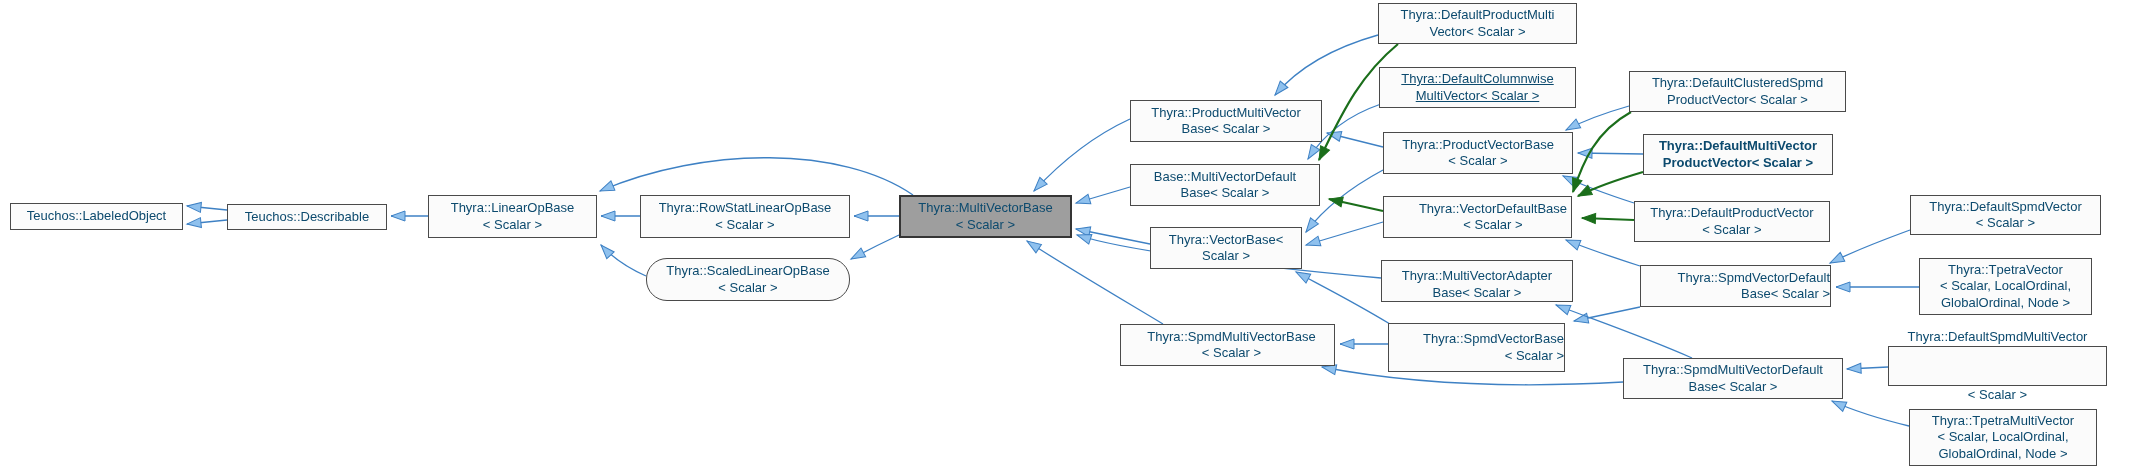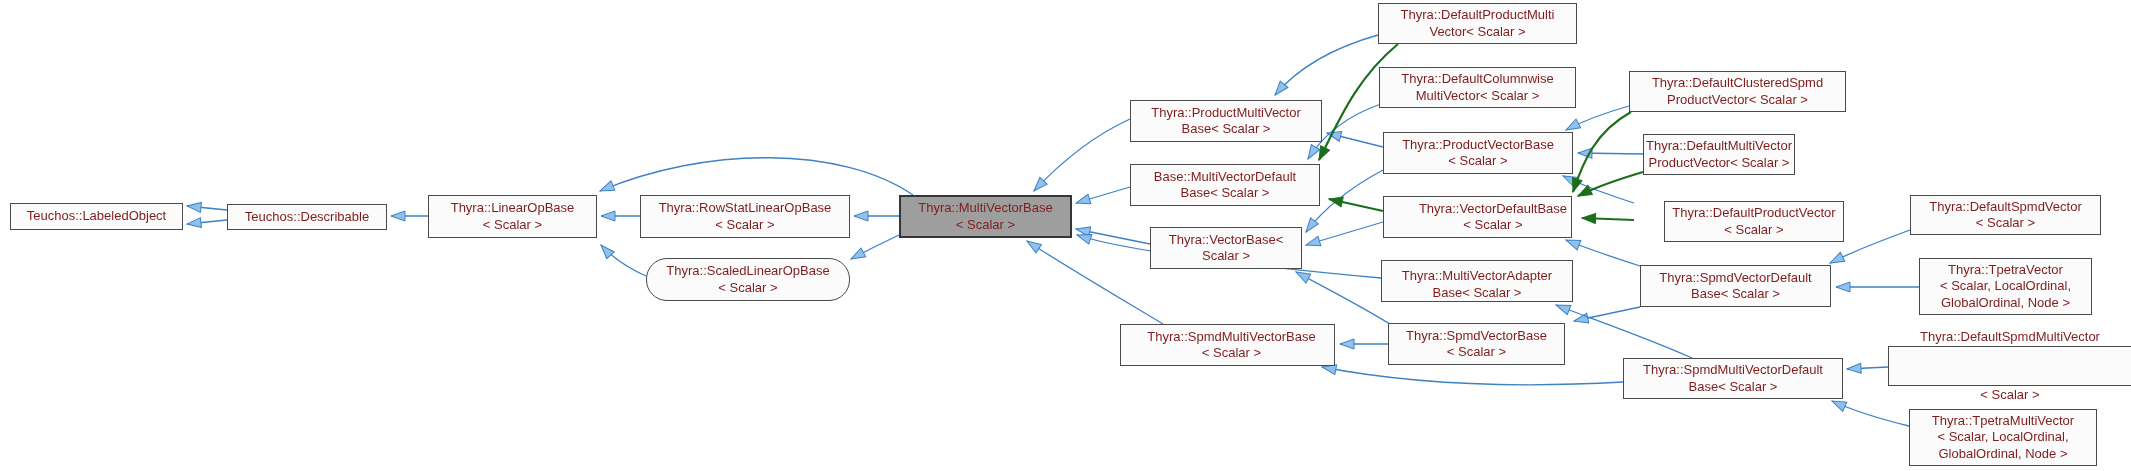--- a/index.html
+++ b/index.html
@@ -13,21 +13,21 @@
   #edges{position:absolute;left:0;top:0;width:2131px;height:471px;pointer-events:none;}
   .edge{fill:none;}
   .edge-public{stroke:#3E81C4;stroke-width:1.3px;}
   .edge-protected{stroke:#1B6E1B;stroke-width:2.2px;}
   .node{
     position:absolute;
     box-sizing:border-box;
     display:flex;flex-direction:column;align-items:center;justify-content:center;
     background:#FBFBFB;
     border:1px solid #4A4A4A;
-    color:#7f1d1d;
+    color:#0c4a6e;
     font-size:13px;line-height:16.5px;
     text-align:center;white-space:nowrap;
     cursor:pointer;
   }
   .node.hl{
     background:#9E9E9E;
     border:2px solid #353535;
     cursor:default;
   }
   .node span{display:block;}
@@ -118,70 +118,70 @@
         <span>Scalar &gt;</span>
       </div>
       <div class="node" style="left: 1120px; top: 324px; width: 215px; height: 42px; padding-left: 8px;">
         <span>Thyra::SpmdMultiVectorBase</span>
         <span>&lt; Scalar &gt;</span>
       </div>
       <div class="node" style="left: 1378px; top: 3px; width: 199px; height: 41px;">
         <span>Thyra::DefaultProductMulti</span>
         <span>Vector&lt; Scalar &gt;</span>
       </div>
-      <div class="node" style="left: 1379px; top: 67px; width: 197px; height: 41px;">
+      <div class="node" style="left: 1379px; top: 67px; width: 197px; height: 41px; text-decoration: underline;">
         <span>Thyra::DefaultColumnwise</span>
         <span>MultiVector&lt; Scalar &gt;</span>
       </div>
       <div class="node" style="left: 1383px; top: 132px; width: 190px; height: 42px;">
         <span>Thyra::ProductVectorBase</span>
         <span>&lt; Scalar &gt;</span>
       </div>
       <div class="node" style="left: 1383px; top: 196px; width: 189px; height: 42px; padding-left: 31px;">
         <span>Thyra::VectorDefaultBase</span>
         <span>&lt; Scalar &gt;</span>
       </div>
       <div class="node" style="left: 1381px; top: 260px; width: 192px; height: 42px; justify-content: flex-end;">
         <span>Thyra::MultiVectorAdapter</span>
         <span>Base&lt; Scalar &gt;</span>
       </div>
-      <div class="node" style="left: 1388px; top: 323px; width: 177px; height: 42px;">
+      <div class="node" style="left: 1388px; top: 323px; width: 177px; height: 49px; align-items: flex-end;">
         <span>Thyra::SpmdVectorBase</span>
         <span>&lt; Scalar &gt;</span>
       </div>
       <div class="node" style="left: 1629px; top: 71px; width: 217px; height: 41px;">
         <span>Thyra::DefaultClusteredSpmd</span>
         <span>ProductVector&lt; Scalar &gt;</span>
       </div>
-      <div class="node" style="left: 1643px; top: 134px; width: 152px; height: 41px;">
+      <div class="node" style="left: 1643px; top: 134px; width: 190px; height: 41px; font-weight: bold;">
         <span>Thyra::DefaultMultiVector</span>
         <span>ProductVector&lt; Scalar &gt;</span>
       </div>
-      <div class="node" style="left: 1634px; top: 201px; width: 180px; height: 41px; margin-left: 30px;">
+      <div class="node" style="left: 1634px; top: 201px; width: 196px; height: 41px;">
         <span>Thyra::DefaultProductVector</span>
         <span>&lt; Scalar &gt;</span>
       </div>
-      <div class="node" style="left: 1640px; top: 265px; width: 191px; height: 42px;">
+      <div class="node" style="left: 1640px; top: 265px; width: 191px; height: 42px; align-items: flex-end;">
         <span>Thyra::SpmdVectorDefault</span>
         <span>Base&lt; Scalar &gt;</span>
       </div>
       <div class="node" style="left: 1910px; top: 195px; width: 191px; height: 40px;">
         <span>Thyra::DefaultSpmdVector</span>
         <span>&lt; Scalar &gt;</span>
       </div>
       <div class="node" style="left: 1919px; top: 258px; width: 173px; height: 57px;">
         <span>Thyra::TpetraVector</span>
         <span>&lt; Scalar, LocalOrdinal,</span>
         <span>GlobalOrdinal, Node &gt;</span>
       </div>
       <div class="node" style="left: 1623px; top: 358px; width: 220px; height: 41px;">
         <span>Thyra::SpmdMultiVectorDefault</span>
         <span>Base&lt; Scalar &gt;</span>
       </div>
-      <div class="node" style="left: 1888px; top: 346px; width: 244px; height: 40px; gap: 41px;">
+      <div class="node" style="left: 1888px; top: 346px; width: 219px; height: 40px; gap: 41px;">
         <span>Thyra::DefaultSpmdMultiVector</span>
         <span>&lt; Scalar &gt;</span>
       </div>
       <div class="node" style="left: 1909px; top: 409px; width: 188px; height: 57px;">
         <span>Thyra::TpetraMultiVector</span>
         <span>&lt; Scalar, LocalOrdinal,</span>
         <span>GlobalOrdinal, Node &gt;</span>
       </div>
     </div>
 </div>

